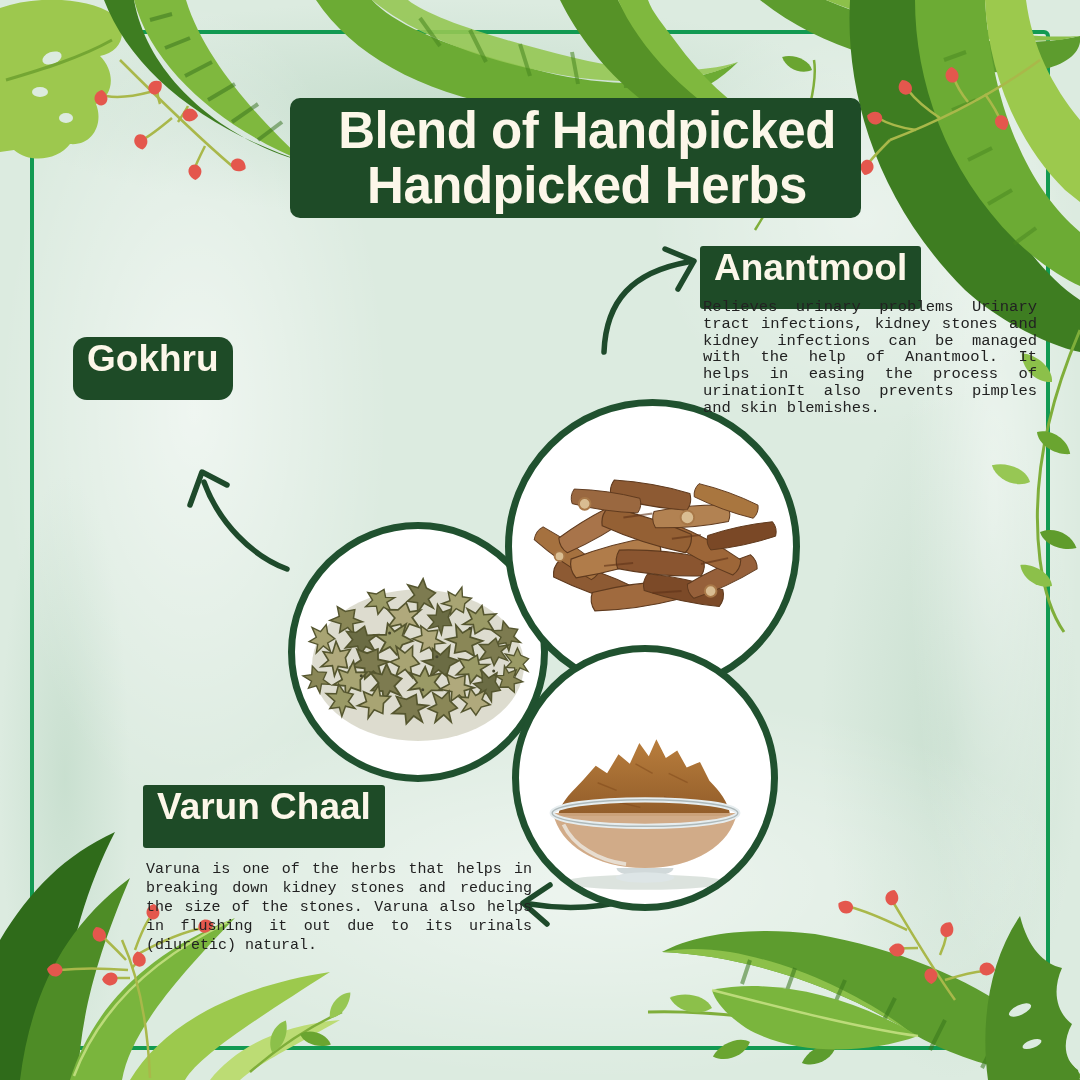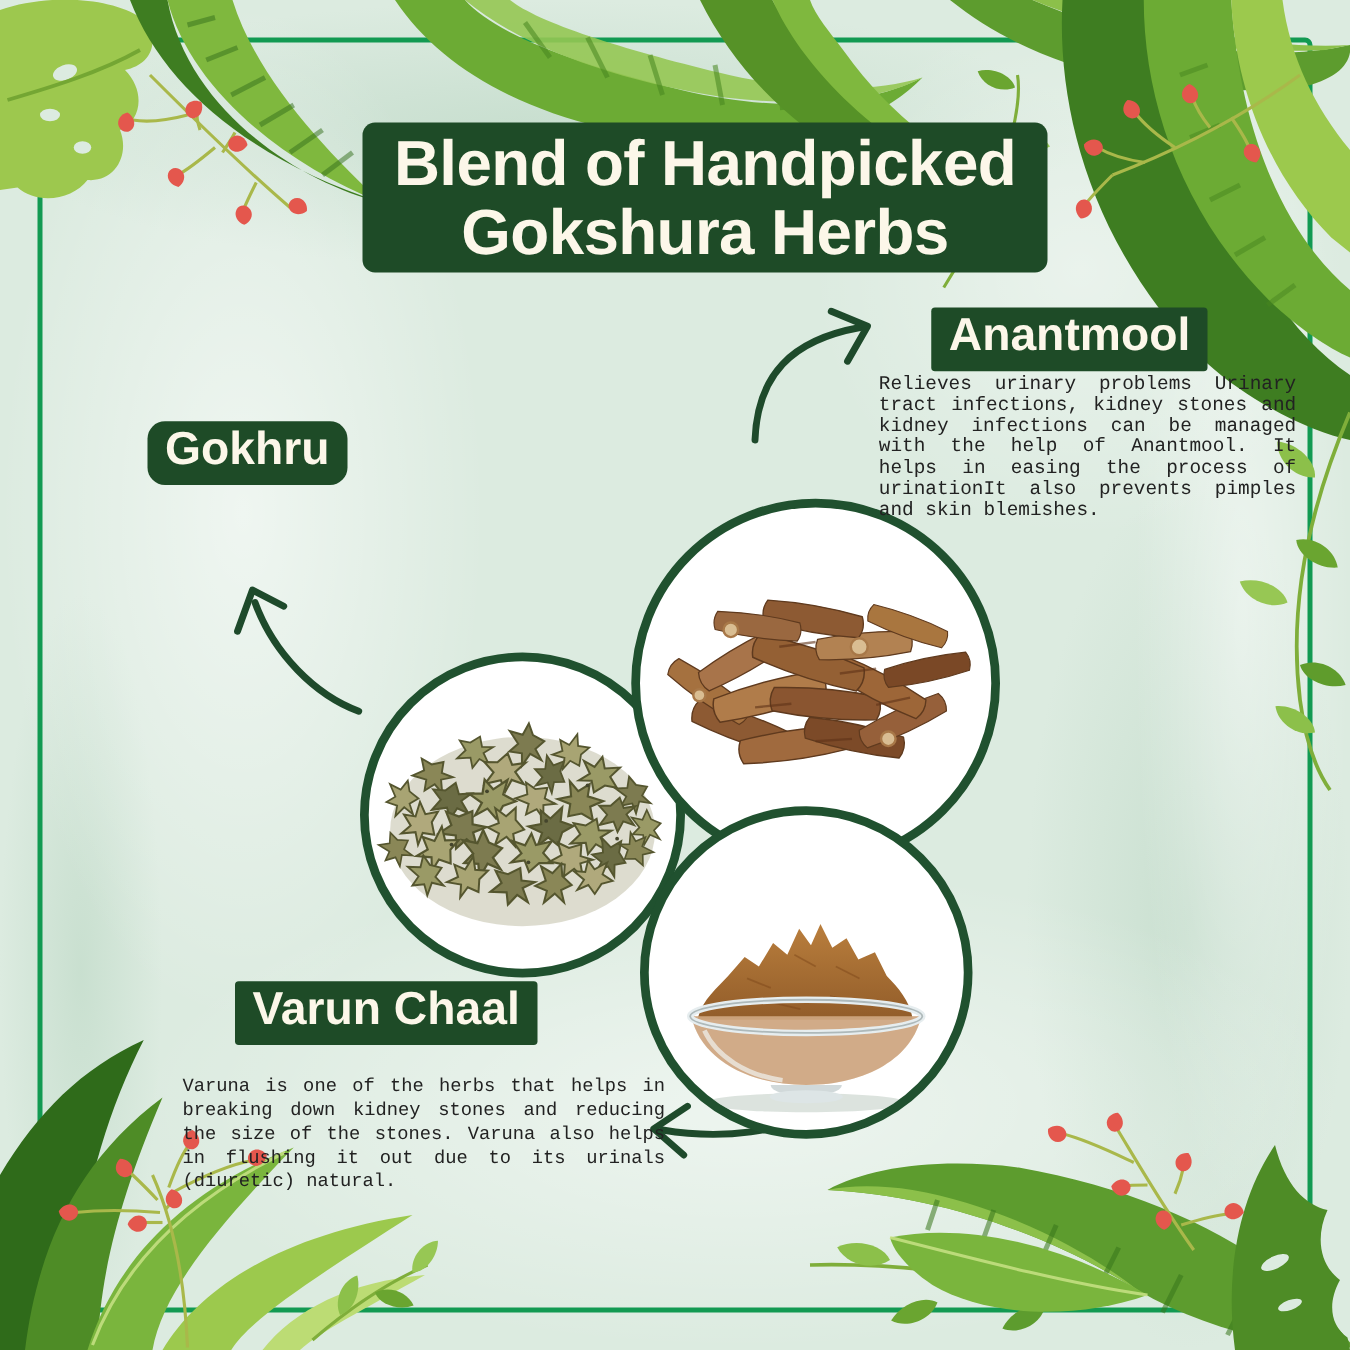--- a/index.html
+++ b/index.html
@@ -27,23 +27,23 @@
   .circle{position:absolute;border-radius:50%;background:#ffffff;
     border:7px solid #20512f;box-sizing:border-box;overflow:hidden;}
   .circle svg{position:absolute;left:0;top:0;width:100%;height:100%;}
   #gokhru-circle{left:288px;top:522px;width:260px;height:260px;z-index:10;}
   #anantmool-circle{left:505px;top:399px;width:295px;height:295px;z-index:11;}
   #varun-circle{left:512px;top:645px;width:266px;height:266px;z-index:12;}
   .title-banner{position:absolute;left:290px;top:98px;width:548px;height:120px;
     background:#1e4b27;border-radius:10px;z-index:20;
     display:flex;flex-direction:column;align-items:center;justify-content:center;
     color:#fcf7e9;font-weight:bold;font-size:51px;line-height:1.08;text-align:right;
-    letter-spacing:-0.5px;}
+    letter-spacing:-0.5px;padding-left:23px;}
   .h-box{position:absolute;background:#1e4b27;color:#fcf7e9;font-weight:bold;
-    font-size:37px;line-height:1.1;padding:2px 14px 8px;border-radius:3px;z-index:20;margin-left:45px;}
+    font-size:37px;line-height:1.1;padding:2px 14px 20px;border-radius:3px;z-index:20;}
   #anantmool-head{left:700px;top:246px;}
   #gokhru-head{left:73px;top:337px;border-radius:14px;}
   #varun-head{left:143px;top:785px;text-align:right;}
   .desc{position:absolute;margin:0;color:#222222;text-align:justify;z-index:20;font-family:Liberation Mono, monospace;}
   #anantmool-desc{left:703px;top:299px;width:334px;font-size:15.5px;line-height:16.8px;}
   #gokhru-desc{left:74px;top:392px;width:373px;font-size:17.5px;line-height:19.5px;}
   #varun-desc{left:146px;top:860px;width:386px;font-size:15px;line-height:19px;}
 </style>
 </head>
 <body>
@@ -348,21 +348,21 @@
         <ellipse cx="0" cy="22" rx="98" ry="14" fill="none" stroke="#e6edef" stroke-width="5.5"></ellipse>
         <ellipse cx="0" cy="22" rx="98" ry="14" fill="none" stroke="#aeb9ba" stroke-width="1.5"></ellipse>
         <path d="M-30 80 C -30 92 30 92 30 80 Z" fill="#c9d2d3" opacity=".85"></path>
         <ellipse cx="0" cy="90" rx="31" ry="5.5" fill="#dde5e6"></ellipse>
       </g>
     </svg>
   </div>
 
   <div class="title-banner">
     <span>Blend of Handpicked</span>
-    <span>Gokshura Herbs</span>
+    <span>Handpicked Herbs</span>
   </div>
 
   <div class="h-box" id="anantmool-head">Anantmool</div>
   <p class="desc" id="anantmool-desc">Relieves urinary problems Urinary tract infections, kidney stones and kidney infections can be managed with the help of Anantmool. It helps in easing the process of urinationIt also prevents pimples and skin blemishes.</p>
 
   <div class="h-box" id="gokhru-head">Gokhru</div>
 
   <div class="h-box" id="varun-head">Varun Chaal</div>
   <p class="desc" id="varun-desc">Varuna is one of the herbs that helps in breaking down kidney stones and reducing the size of the stones. Varuna also helps in flushing it out due to its urinals (diuretic) natural.</p>
 

